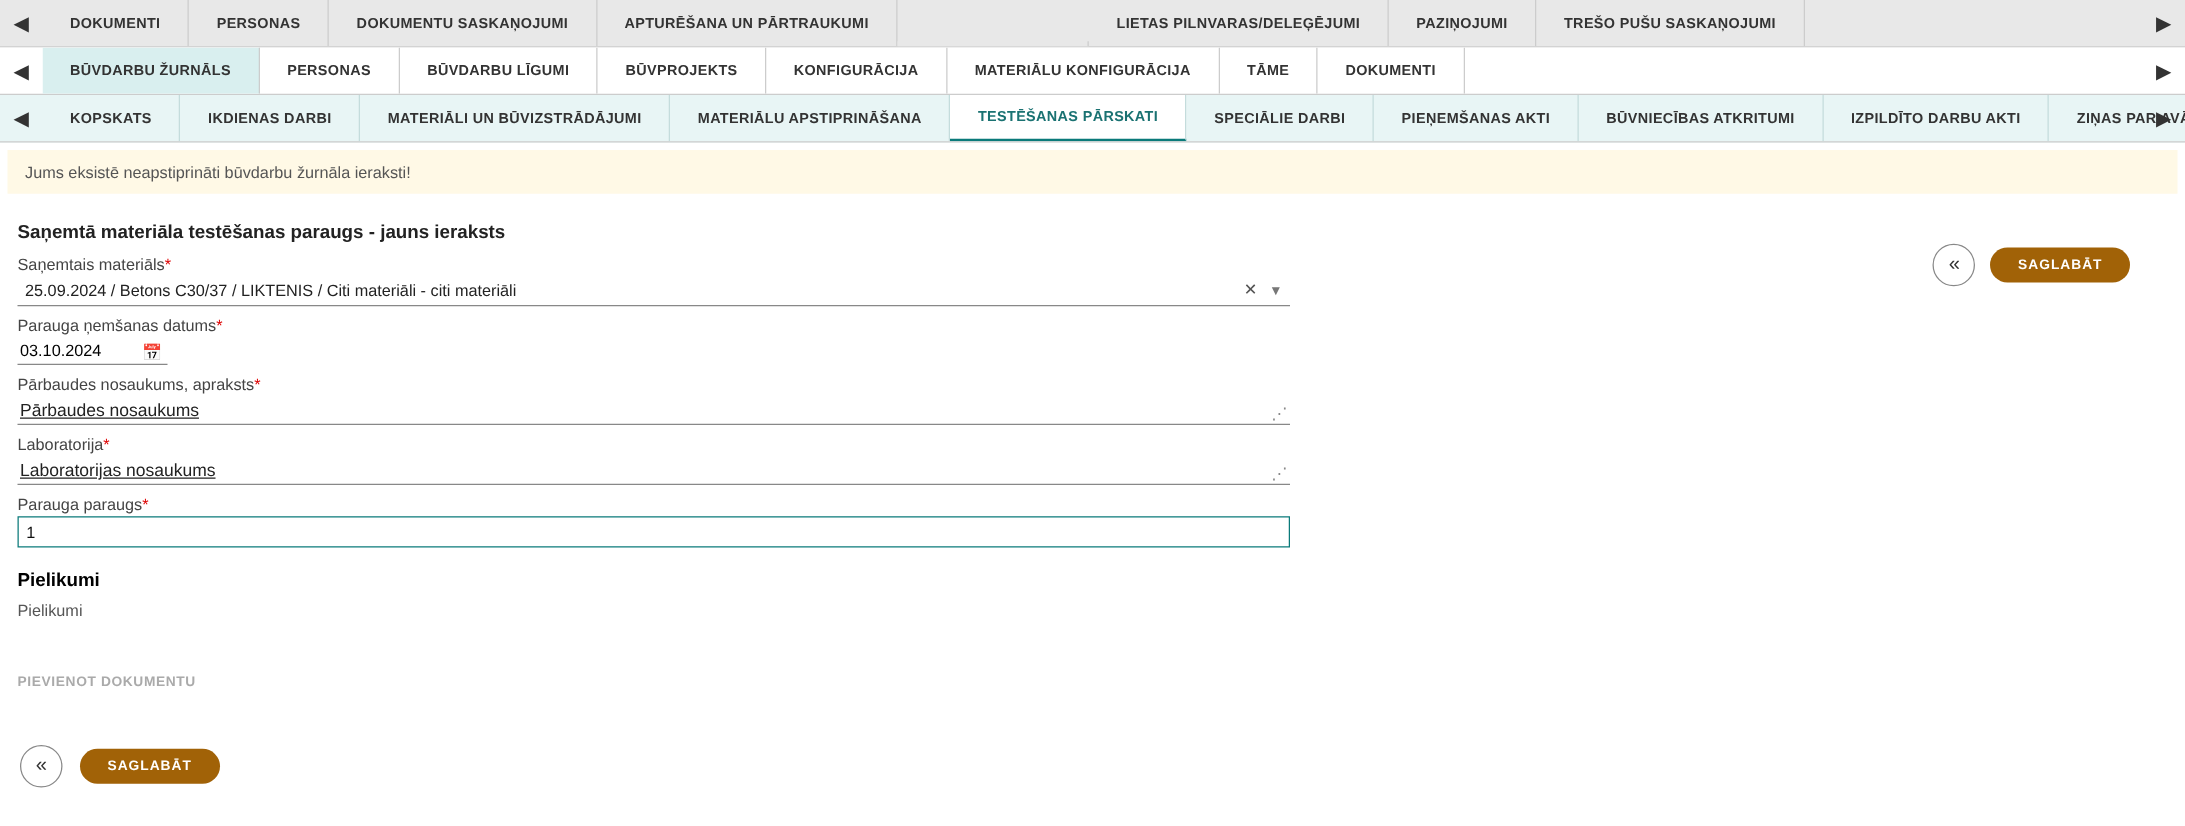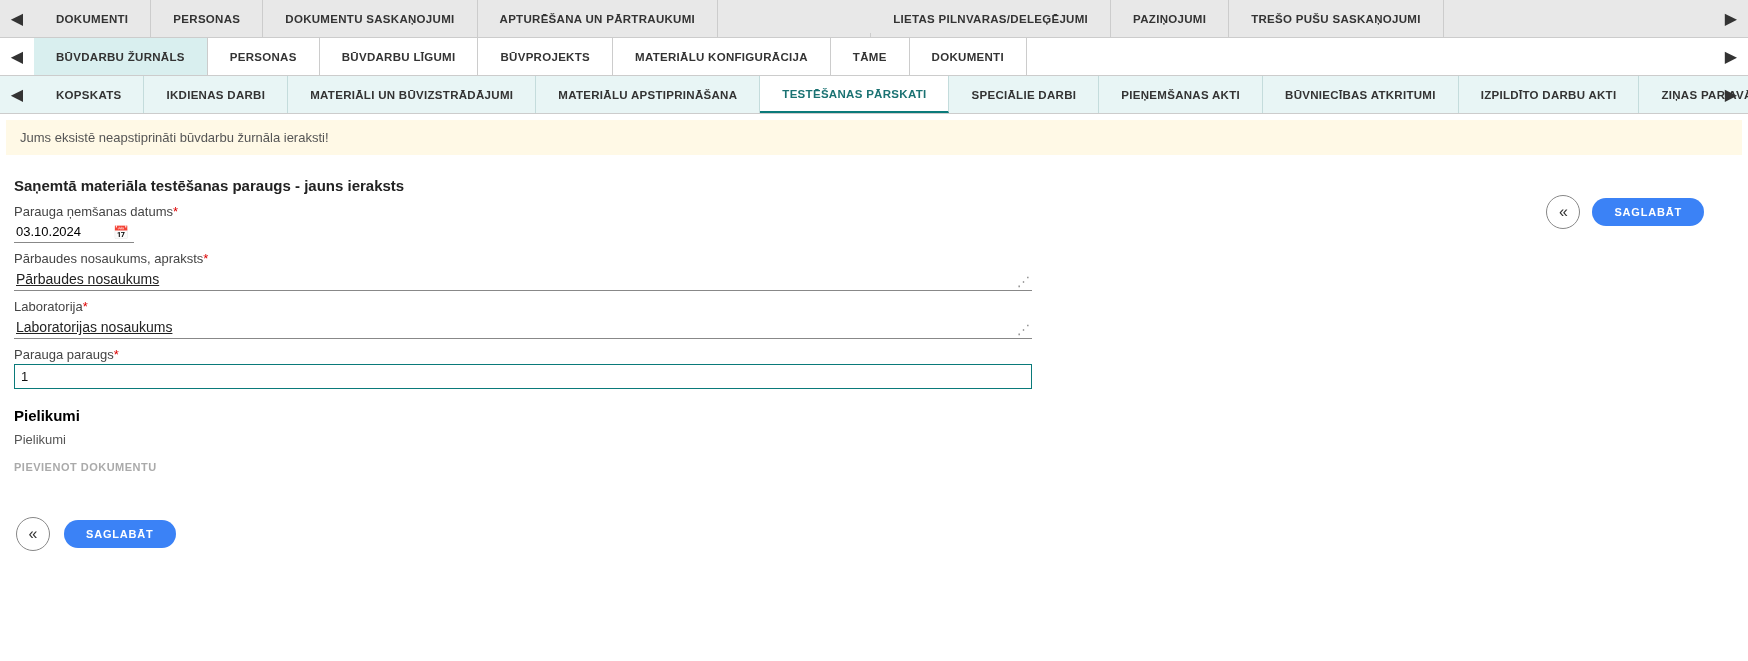--- a/index.html
+++ b/index.html
@@ -60,25 +60,25 @@
       border-bottom: 1px solid #888; padding: 3px 20px 3px 2px; font-size: 14px; color: #222; min-height: 22px;
     }
     .resize-handle { position: absolute; right: 2px; bottom: 2px; color: #888; font-size: 13px; cursor: nwse-resize; user-select: none; }
     .wavy { text-decoration-line: underline; text-decoration-style: wavy; text-decoration-color: #d00; text-decoration-thickness: 1px; text-decoration: underline; }
 
     h3.section-sub { font-size: 15px; font-weight: 700; margin-top: 18px; margin-bottom: 8px; }
     .muted-label { color: #555; font-size: 13px; margin-bottom: 10px; display: block; }
 
     .btn-flat {
       background: none; border: none; font-size: 11px; letter-spacing: 0.5px; font-weight: 700;
-      text-transform: uppercase; color: #aaa; cursor: pointer; padding: 4px 0;
+      text-transform: uppercase; color: #aaa; cursor: pointer; padding: 4px 0; margin-top: 30px;
     }
 
     .btn-primary {
-      background: #3b82f6; border: none; color: #fff; font-size: 11px; letter-spacing: 0.8px;
+      background: #a16207; border: none; color: #fff; font-size: 11px; letter-spacing: 0.8px;
       font-weight: 700; text-transform: uppercase; padding: 8px 22px; border-radius: 16px; cursor: pointer;
     }
     .circle-btn {
       width: 34px; height: 34px; border-radius: 50%; border: 1px solid #888; background: #fff;
       display: inline-flex; align-items: center; justify-content: center; font-size: 16px; cursor: pointer; color: #333;
     }
 
     .bottom-actions { display: flex; align-items: center; gap: 14px; margin-top: 40px; padding-left: 2px; }
   </style>
 </head>
@@ -99,20 +99,21 @@
   <div class="scroll-arrow right">▶</div>
 </div>
 
 <div class="tab-row sub">
   <div class="scroll-arrow">◀</div>
   <div class="tabs" id="navSub">
       <div class="tab-item active-sub">BŪVDARBU ŽURNĀLS</div>
       <div class="tab-item">PERSONAS</div>
       <div class="tab-item">BŪVDARBU LĪGUMI</div>
       <div class="tab-item">BŪVPROJEKTS</div>
+      <div class="tab-item">KONFIGURĀCIJA</div>
       <div class="tab-item">MATERIĀLU KONFIGURĀCIJA</div>
       <div class="tab-item">TĀME</div>
       <div class="tab-item">DOKUMENTI</div>
     </div>
   <div class="scroll-arrow right">▶</div>
 </div>
 
 <div class="tab-row sub2">
   <div class="scroll-arrow">◀</div>
   <div class="tabs" id="navSub2">
@@ -129,20 +130,32 @@
     </div>
   <div class="scroll-arrow right">▶</div>
 </div>
 
 <div class="notice">Jums eksistē neapstiprināti būvdarbu žurnāla ieraksti!</div>
 
 <div class="content">
   <div class="form-area">
     <h2 class="page-title">Saņemtā materiāla testēšanas paraugs - jauns ieraksts</h2>
 
+    <div class="field">
+      <span class="field-label">
+        <span>Saņemtais materiāls</span><span class="req">*</span>
+      </span>
+      <div class="select-wrap">
+        <div class="select-control">
+          <span>25.09.2024 / Betons C30/37 / LIKTENIS / Citi materiāli - citi materiāli</span>
+          <span class="clear">✕</span>
+          <span class="dd">▼</span>
+        </div>
+      </div>
+    </div>
 
     <div class="field">
       <span class="field-label">
         <span>Parauga ņemšanas datums</span><span class="req">*</span>
       </span>
       <div class="date-wrap">
         <input class="date-input" value="03.10.2024" style="">
         <span class="cal-icon">📅</span>
       </div>
     </div>

